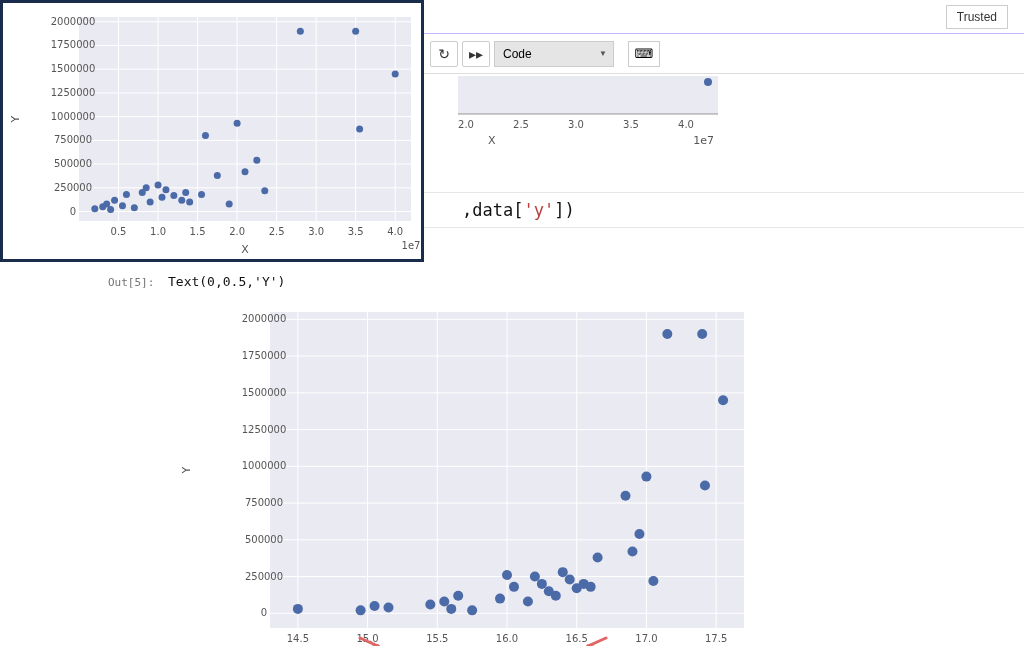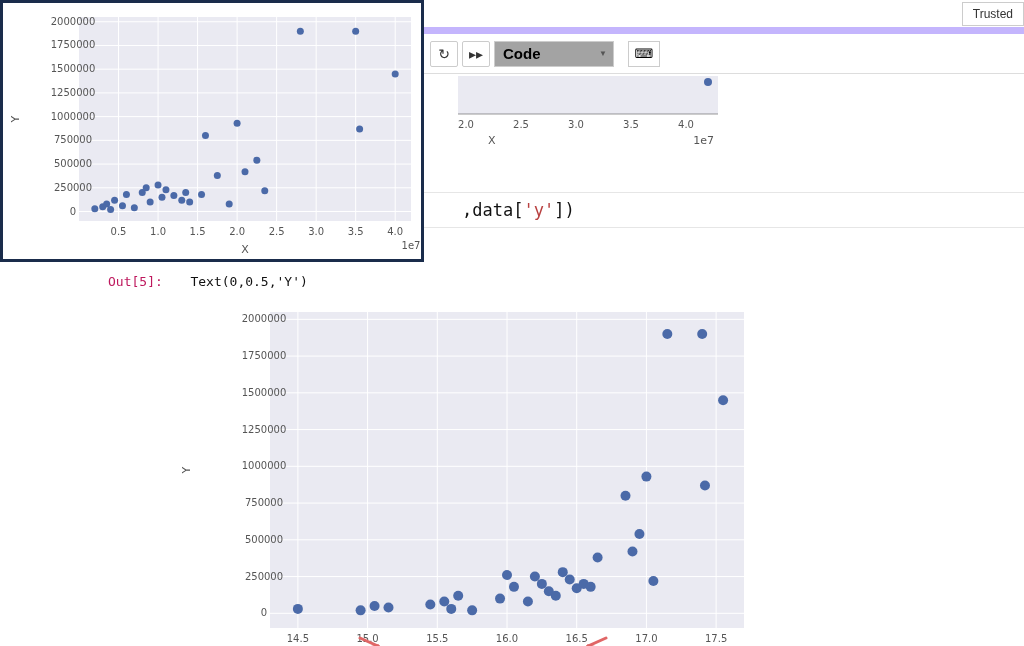--- a/index.html
+++ b/index.html
@@ -1,41 +1,41 @@
 <!DOCTYPE html>
 <html><head>
 <meta charset="utf-8">
 <style>
 * { box-sizing: border-box; margin: 0; padding: 0; }
 body { font-family: "Helvetica Neue", Helvetica, Arial, sans-serif; font-size: 13px; background: #fff; width: 1024px; height: 646px; overflow: hidden; position: relative; }
 
 
-.menubar { height: 34px; background: #fff; border-bottom: 7px solid #c4b5fd; padding: 0 0; display: flex; align-items: center; }
+.menubar { height: 34px; background: #fff; border-bottom: 1px solid #c4b5fd; padding: 0 16px; display: flex; align-items: center; }
 .menu-item { padding: 6px 14px; color: #444; cursor: pointer; }
 .menu-spacer { flex: 1; }
 .trusted { border: 1px solid #ccc; padding: 4px 10px; font-size: 12px; color: #333; }
 
 
 .toolbar { height: 40px; border-bottom: 1px solid #ddd; display: flex; align-items: center; padding: 0 8px; gap: 4px; }
 .tb-btn { border: 1px solid #ccc; background: #fff; height: 26px; min-width: 28px; display: flex; align-items: center; justify-content: center; border-radius: 2px; cursor: pointer; font-size: 14px; color: #333; }
-.tb-select { border: 1px solid #ccc; height: 26px; font-size: 15px; padding: 0 22px 0 8px; background: #a3a3a3; position: relative; cursor: pointer; min-width: 120px; display: flex; align-items: center; font-weight: bold; }
+.tb-select { border: 1px solid #ccc; height: 26px; font-size: 12px; padding: 0 22px 0 8px; background: #e5e5e5; position: relative; cursor: pointer; min-width: 120px; display: flex; align-items: center; }
 .tb-select::after { content: "▼"; font-size: 8px; position: absolute; right: 6px; color: #555; }
 .tb-keyboard { border: 1px solid #ccc; height: 26px; width: 32px; display:flex; align-items:center; justify-content:center; font-size: 13px; }
 
 
 .notebook { position: absolute; top: 74px; left: 48px; right: 0; bottom: 0; padding-top: 6px; }
 .partial-chart { position: absolute; left: 410px; top: 2px; width: 280px; height: 80px; }
 .axis-text { font-family: "DejaVu Sans", sans-serif; fill: #555; font-size: 11px; }
 
 .code-fragment { font-family: Menlo, Consolas, monospace; font-size: 17px; color: #111; position: absolute; left: 414px; top: 126px; }
 .code-fragment .str { color: #b84040; }
 
 .out-row { position: absolute; left: 60px; top: 200px; }
-.out-prompt { font-family: Menlo, Consolas, monospace; font-size: 13px; color: #be185d; }
-.out-text { font-family: Menlo, Consolas, monospace; font-size: 13px; color: #111; margin-left: 24px; }
+.out-prompt { font-family: Menlo, Consolas, monospace; font-size: 11px; color: #737373; }
+.out-text { font-family: Menlo, Consolas, monospace; font-size: 13px; color: #111; margin-left: 10px; }
 
 .big-chart-wrap { position: absolute; left: 130px; top: 226px; width: 580px; height: 370px; }
 
 
 .overlay-chart { position: absolute; left: 0; top: 0; width: 424px; height: 262px; background: #fff; border: 3px solid #1a2c4b; z-index: 50; padding: 4px; }
 
 .grid-bg { fill: #eaeaf2; }
 .grid-line { stroke: #fff; stroke-width: 1; }
 .dot { fill: #4b6aa8; }
 .axis-tick { font-family: "DejaVu Sans", sans-serif; font-size: 10px; fill: #555; text-anchor: middle; }

